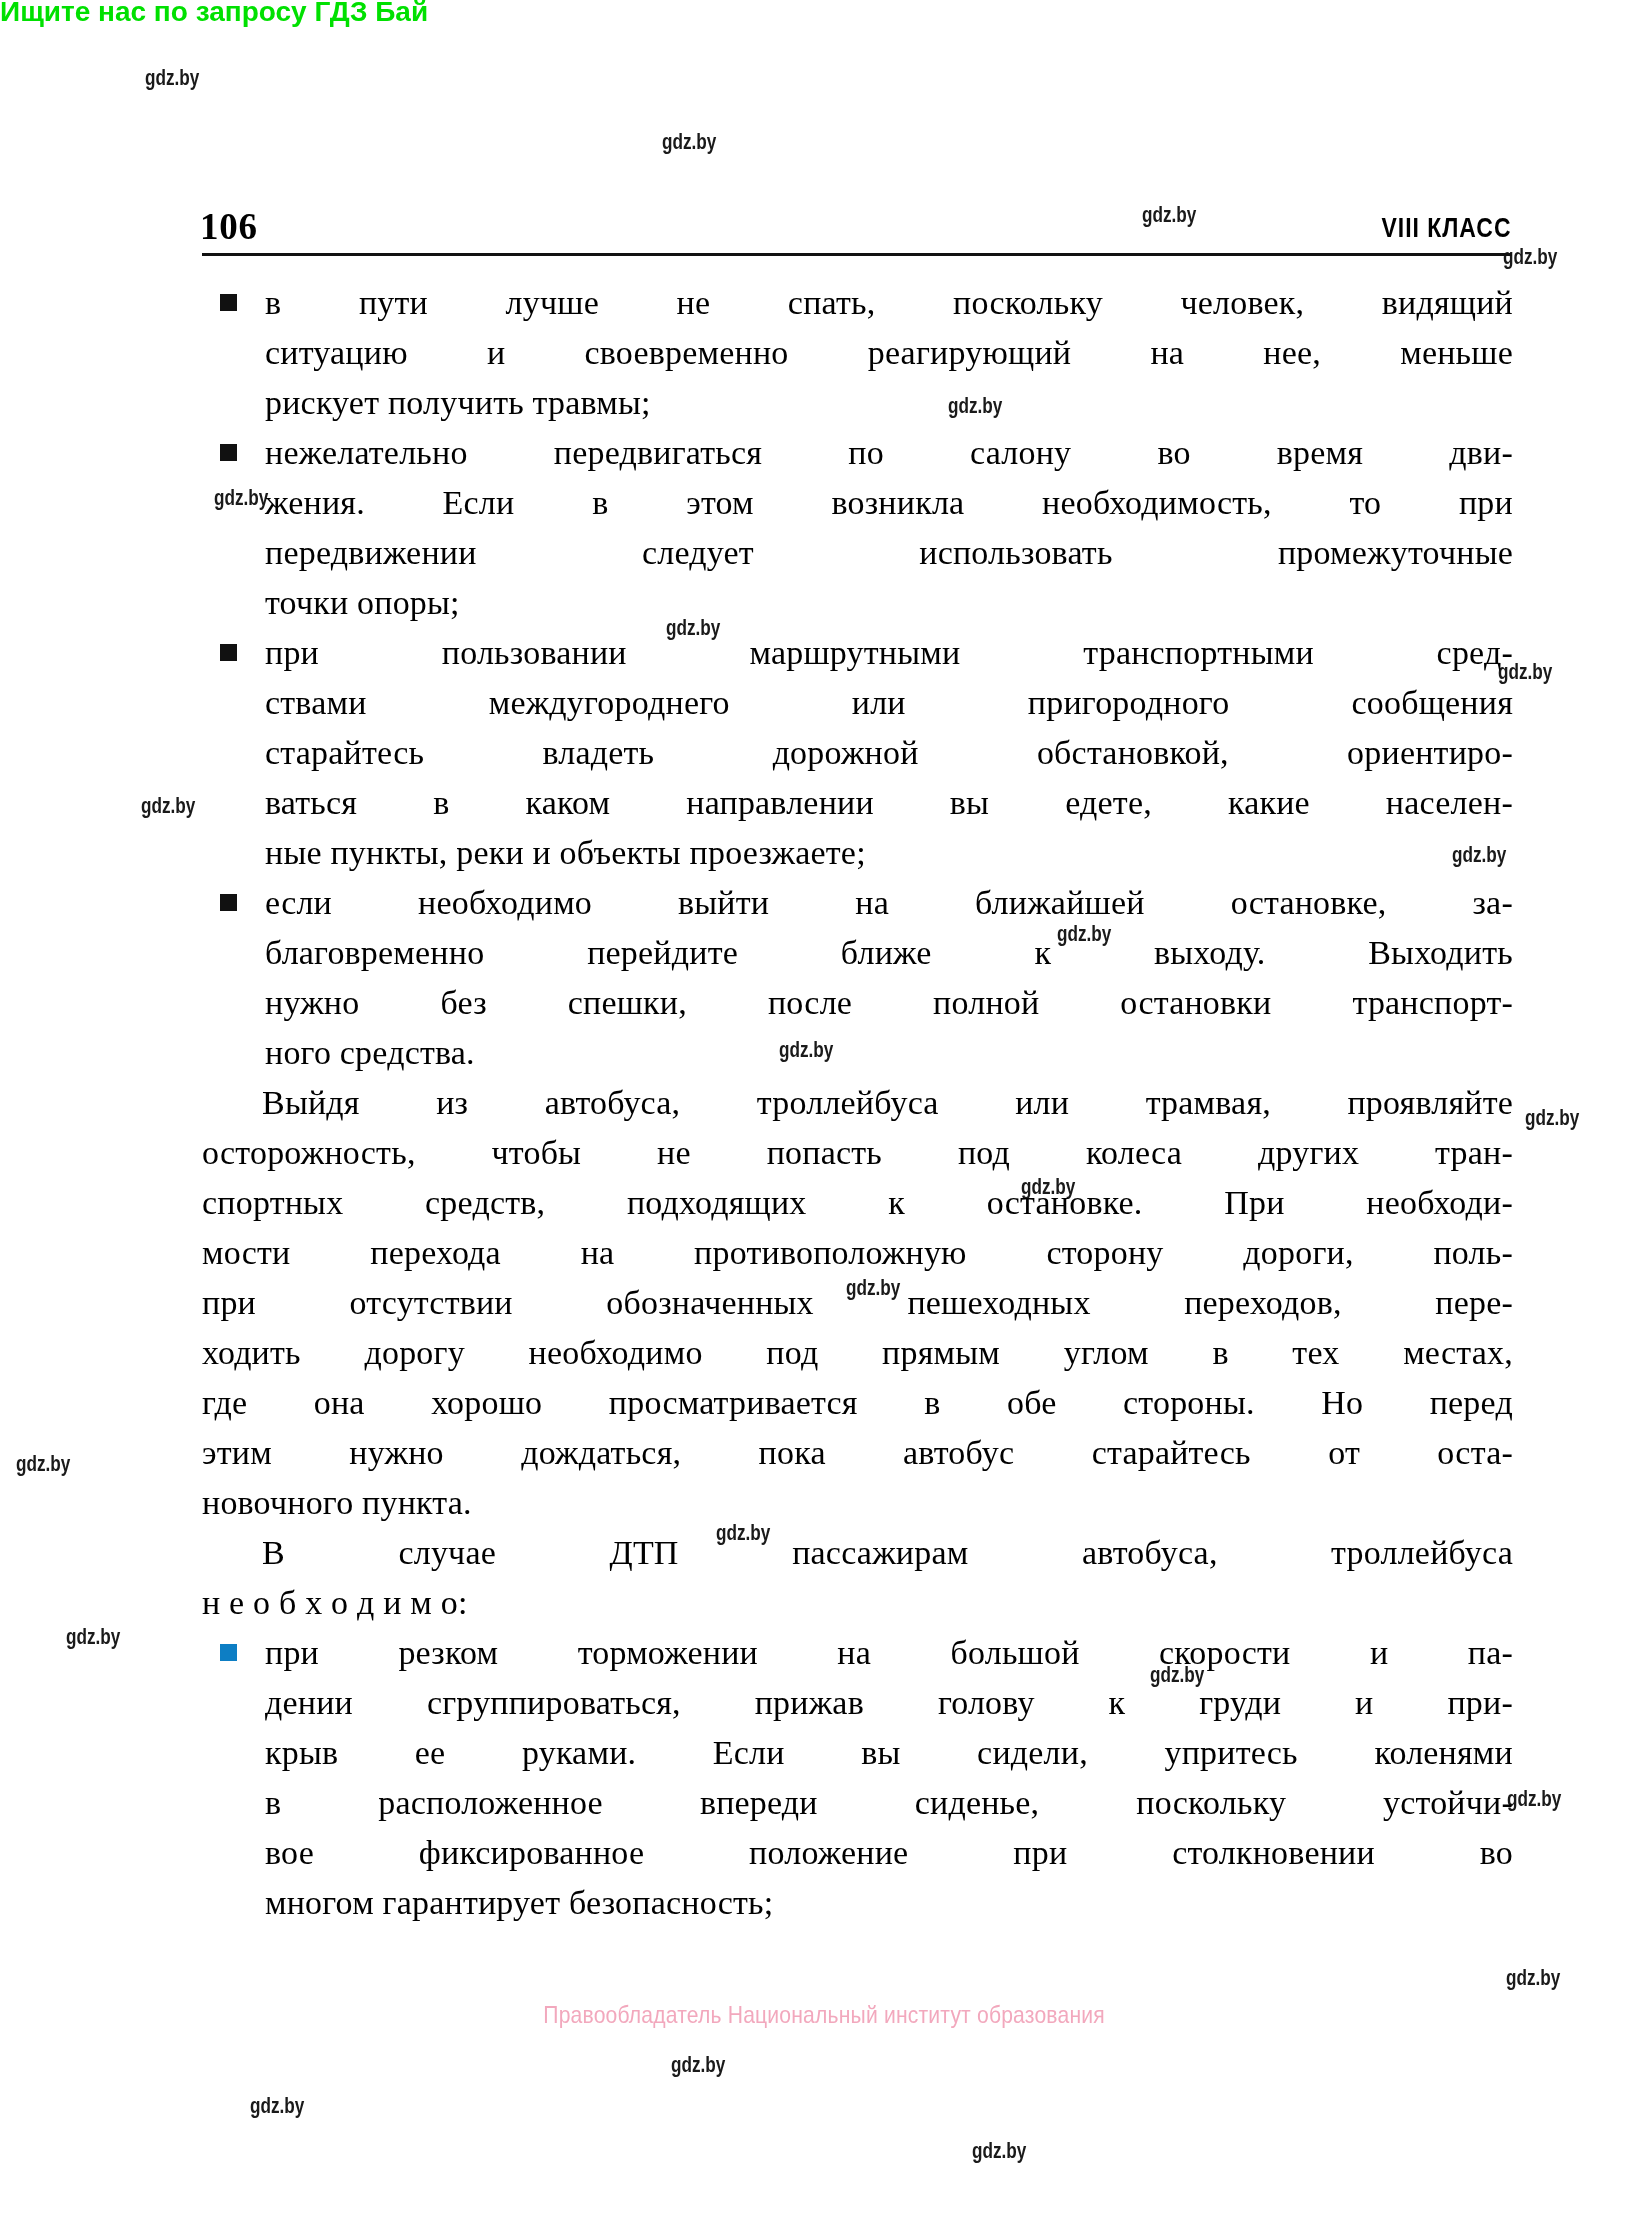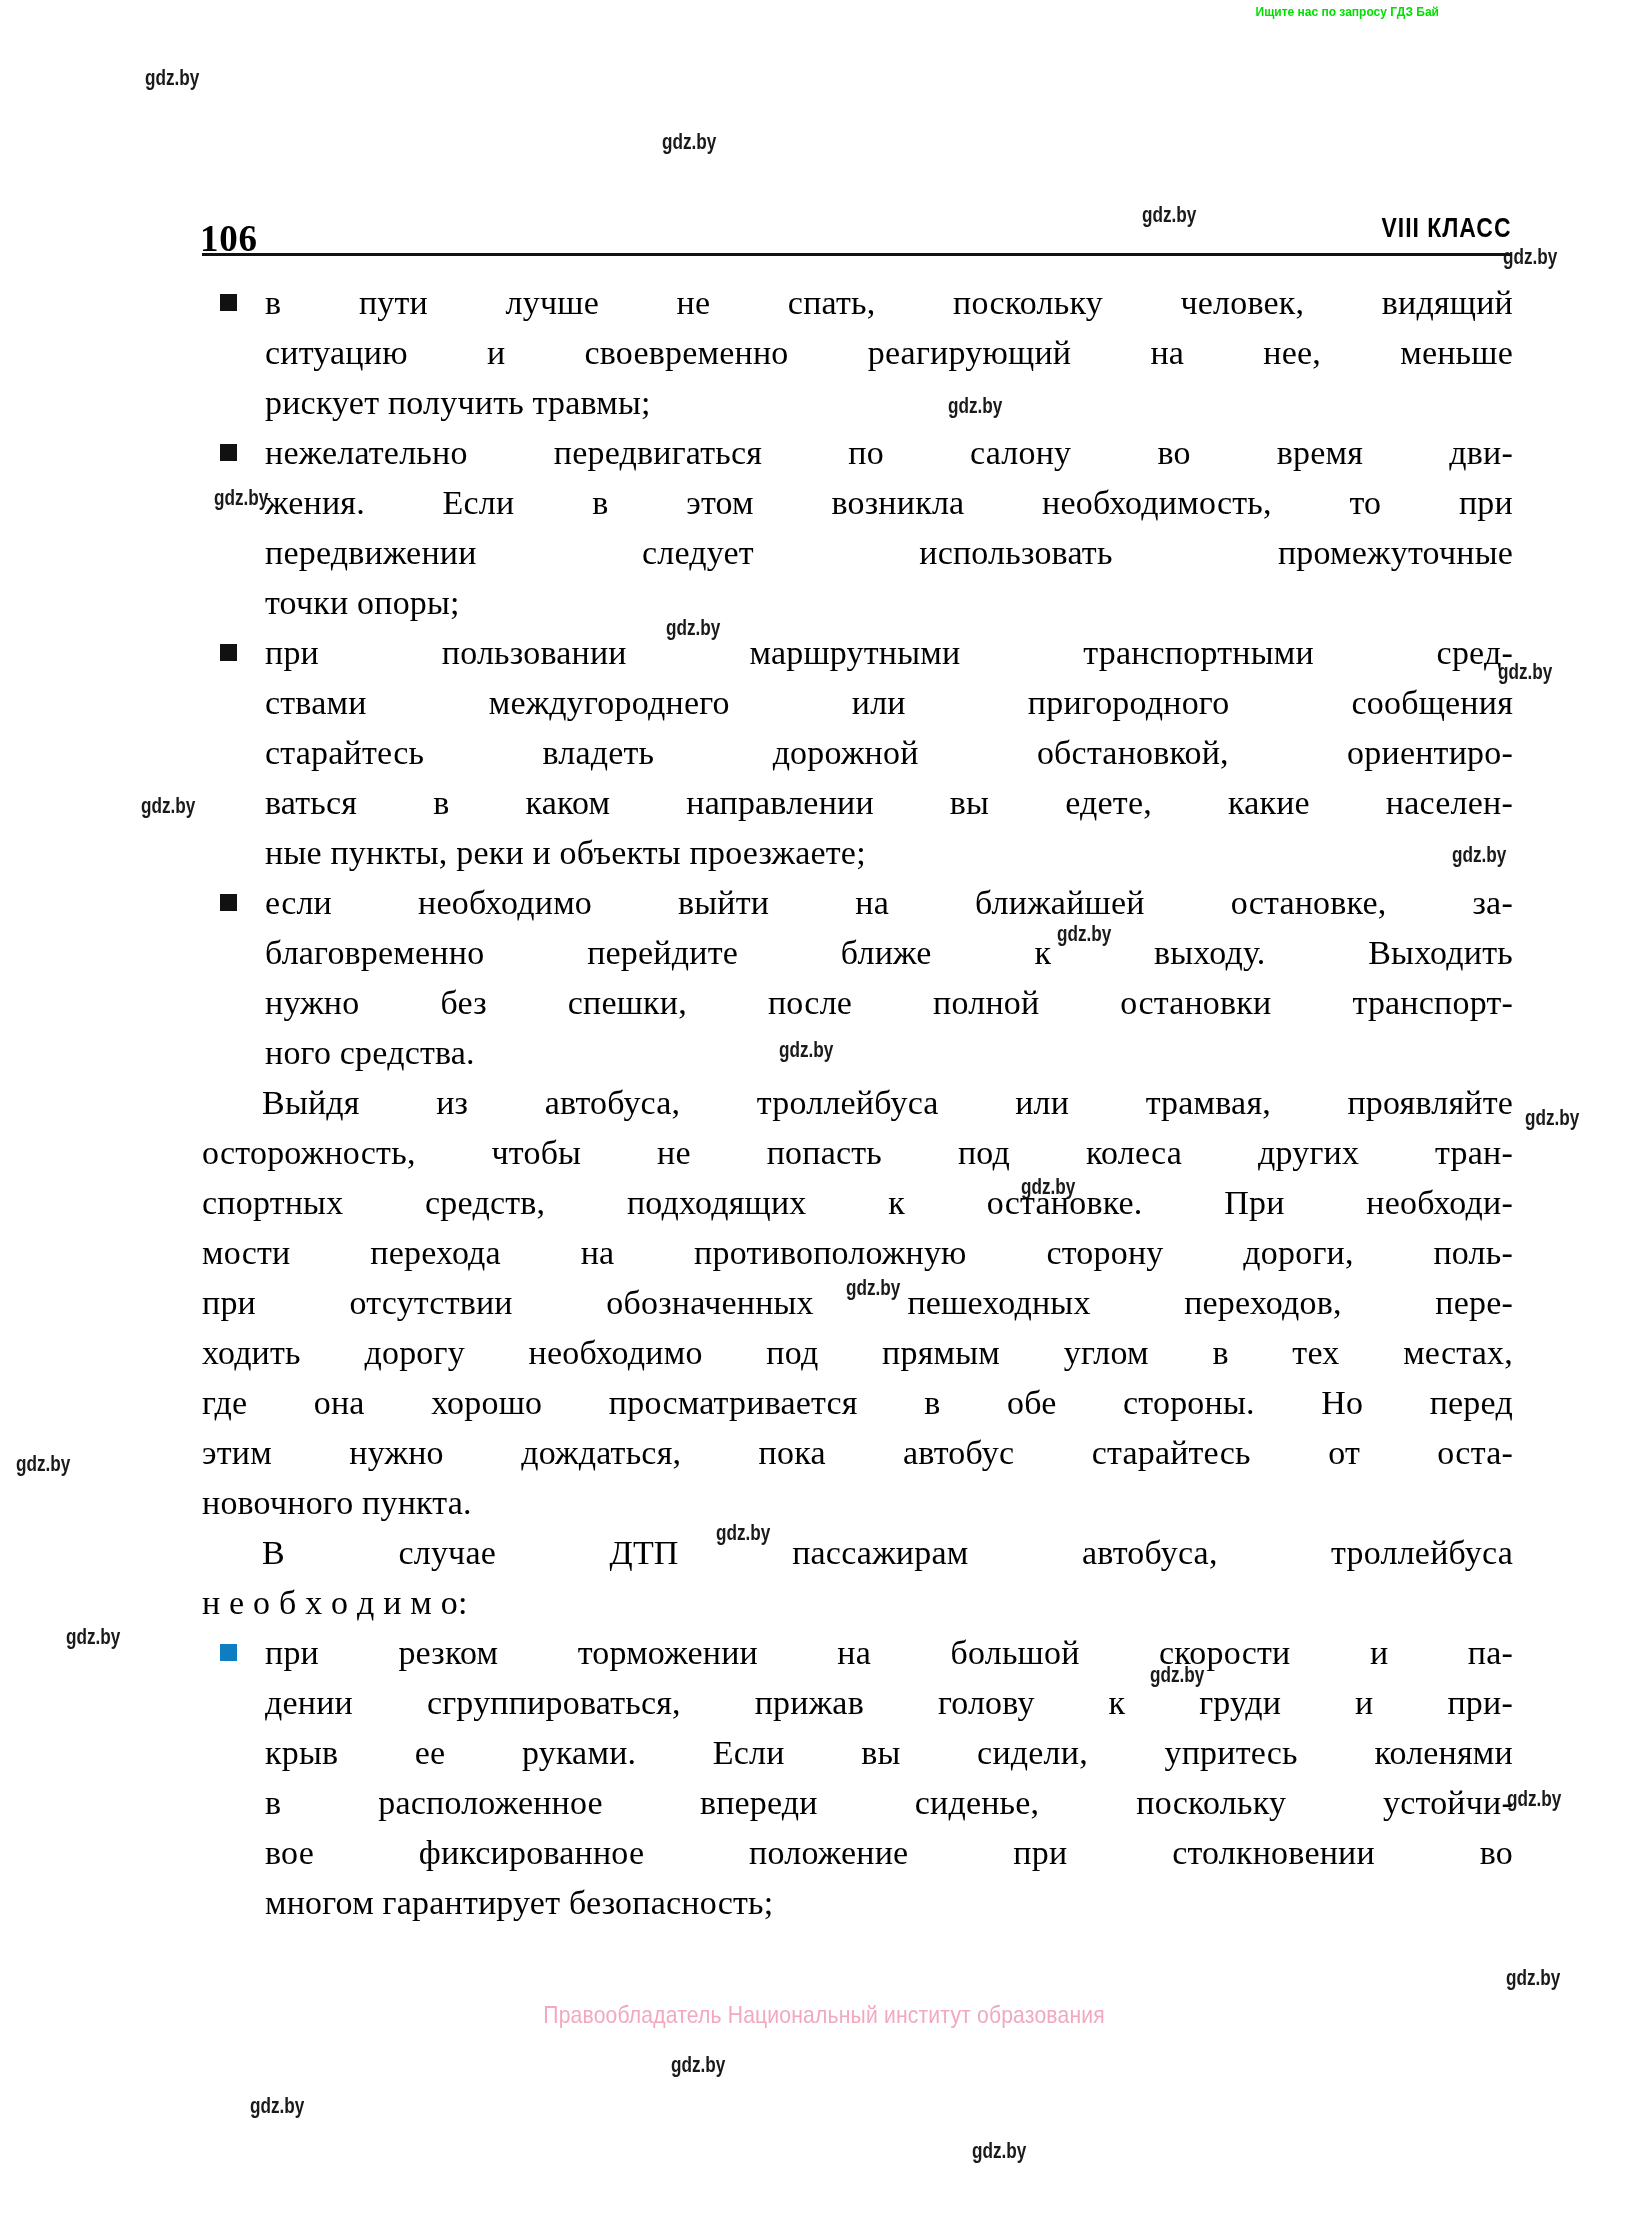--- a/index.html
+++ b/index.html
@@ -18,24 +18,24 @@
     background: #ffffff;
     overflow: hidden;
   }
 
   
   .promo-banner {
     position: absolute;
     top: 0px;
     left: 0;
     width: 1439px;
-    text-align: right;
+    text-align: left;
     font-family: "Liberation Sans", "DejaVu Sans", sans-serif;
     font-weight: bold;
-    font-size: 12px;
+    font-size: 28px;
     color: #00e000;
     letter-spacing: 0px;
     line-height: 24px;
   }
 
   
   .wm {
     position: absolute;
     font-family: "Liberation Sans", "DejaVu Sans", sans-serif;
     font-size: 22px;
@@ -51,21 +51,21 @@
   .head-row {
     position: absolute;
     left: 200px;
     top: 206px;
     width: 1311px;
     height: 48px;
   }
   .folio {
     position: absolute;
     left: 0;
-    top: 12px;
+    top: 0;
     font-family: "Liberation Serif", "DejaVu Serif", serif;
     font-size: 37px;
     font-weight: 700;
     letter-spacing: 0.8px;
     line-height: 42px;
   }
   .running-title {
     position: absolute;
     right: 0;
     top: 4px;

